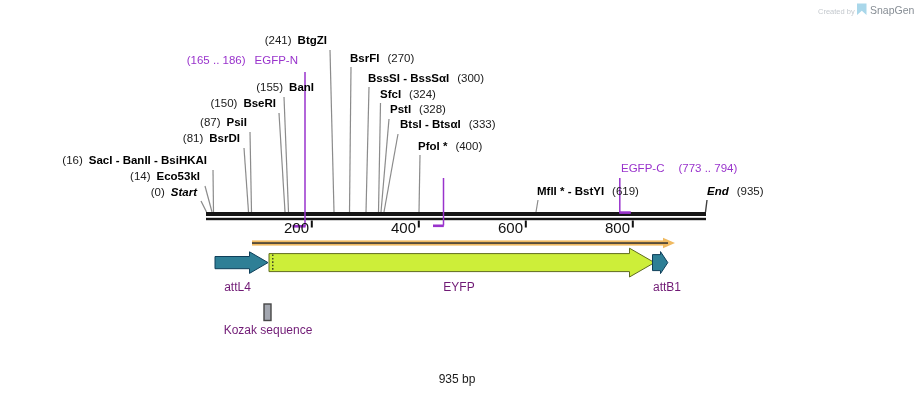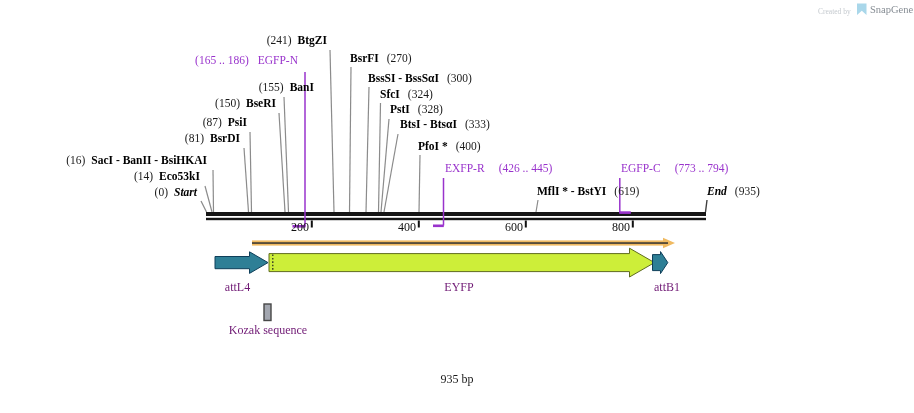--- a/index.html
+++ b/index.html
@@ -1,29 +1,29 @@
 <!DOCTYPE html>
 <html><head>
 <meta charset="utf-8">
 <style>
   html,body{margin:0;padding:0;background:#fff;}
   #canvas{position:relative;width:914px;height:413px;background:#fff;overflow:hidden;
-          font-family:Liberation Serif, serif;}
+          font-family:Liberation Sans, sans-serif;}
   svg.layer{position:absolute;left:0;top:0;}
   .lbl{position:absolute;white-space:nowrap;font-size:11.5px;color:#1a1a1a;line-height:13px;}
   .lbl .name{font-weight:bold;color:#000;}
   .lbl .pos{font-weight:normal;color:#1a1a1a;}
   .lbl-l .pos{margin-right:6px;}
   .lbl-r .pos{margin-left:8px;}
   .lbl-r.widegap .pos{margin-left:14px;}
   .se{font-style:italic;}
   .primer{color:#9933CC;}
   .primer .name,.primer .pos{font-weight:normal;color:#9933CC;margin-top:20px;}
   .primer.lbl-l .pos{margin-right:9px;}
-  .tick-num{position:absolute;font-size:12px;color:#111;text-align:right;line-height:13px;}
+  .tick-num{position:absolute;font-size:15px;color:#111;text-align:right;line-height:13px;}
   .feat-lbl{position:absolute;font-size:12px;color:#701a75;text-align:center;line-height:15px;}
   .title-wrap{position:absolute;left:257px;top:372px;width:400px;text-align:center;}
   .map-title{font-size:16.5px;font-weight:bold;color:#000;line-height:20px;}
   .map-size{font-size:12px;color:#1a1a1a;line-height:15px;}
   .wm{position:absolute;top:4px;left:818px;width:92px;height:14px;}
   .wm-created{position:absolute;left:0;top:3px;font-size:7.5px;color:#c4c9ce;}
   .wm-brand{position:absolute;left:52px;top:0;font-size:10.5px;color:#868d94;}
 </style>
 </head>
 <body>
@@ -132,23 +132,20 @@
   </div>
   <div class="lbl lbl-r" style="left:390px;top:103px">
     <span class="name">PstI</span><span class="pos">(328)</span>
   </div>
   <div class="lbl lbl-r" style="left:400px;top:118px">
     <span class="name">BtsI - BtsαI</span><span class="pos">(333)</span>
   </div>
   <div class="lbl lbl-r" style="left:418px;top:140px">
     <span class="name">PfoI *</span><span class="pos">(400)</span>
   </div>
-  <div class="lbl lbl-r primer widegap" style="left:445px;top:162px">
-    <span class="name">EXFP-R</span><span class="pos">(426 .. 445)</span>
-  </div>
   <div class="lbl lbl-r primer widegap" style="left:621px;top:162px">
     <span class="name">EGFP-C</span><span class="pos">(773 .. 794)</span>
   </div>
   <div class="lbl lbl-r" style="left:537px;top:185px">
     <span class="name">MflI * - BstYI</span><span class="pos">(619)</span>
   </div>
   <div class="lbl lbl-r" style="left:707px;top:185px">
     <span class="name se">End</span><span class="pos">(935)</span>
   </div>
 

